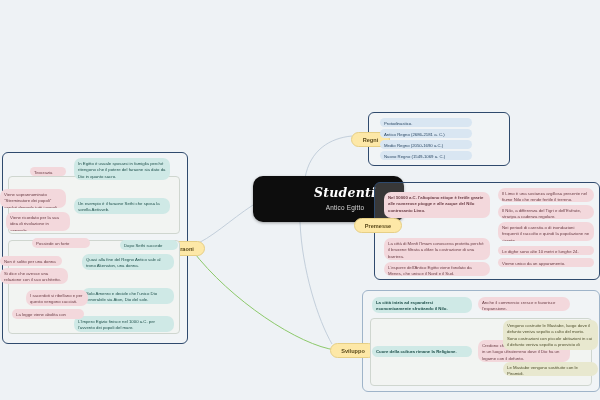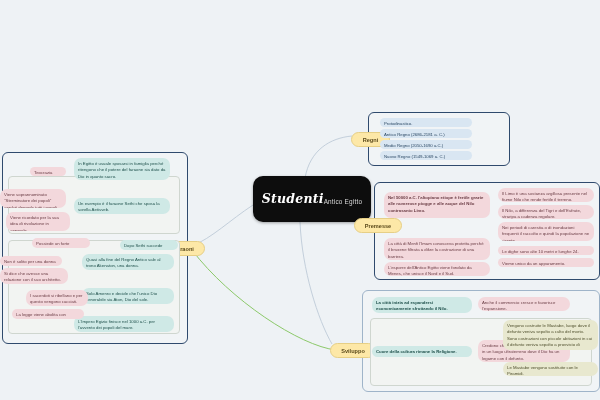--- a/index.html
+++ b/index.html
@@ -9,22 +9,23 @@
     font-family:"Liberation Sans", sans-serif;
     position:relative;
   }
   #canvas{position:absolute;inset:0;}
   svg.links{position:absolute;left:0;top:0;width:600px;height:400px;pointer-events:none;}
 
   
   .root{
     position:absolute;left:253px;top:176px;width:118px;height:46px;
     background:#0d0d0d;border-radius:10px;
-    display:flex;flex-direction:row;align-items:center;justify-content:center;
+    display:flex;flex-direction:column;align-items:center;justify-content:center;
     box-shadow:0 1px 3px rgba(0,0,0,.35);
+    padding-left:33px;
   }
   .root .brand{
     color:#ffffff;font-family:"DejaVu Serif", serif;font-style:italic;font-weight:bold;
     font-size:12.5px;letter-spacing:.2px;line-height:1;
   }
   .root .sub{color:#d8d8d8;font-size:6.4px;margin-top:4px;letter-spacing:.2px;}
 
   
   .pill{
     position:absolute;background:#fde8a7;border:1px solid #e6cf86;border-radius:9px;

